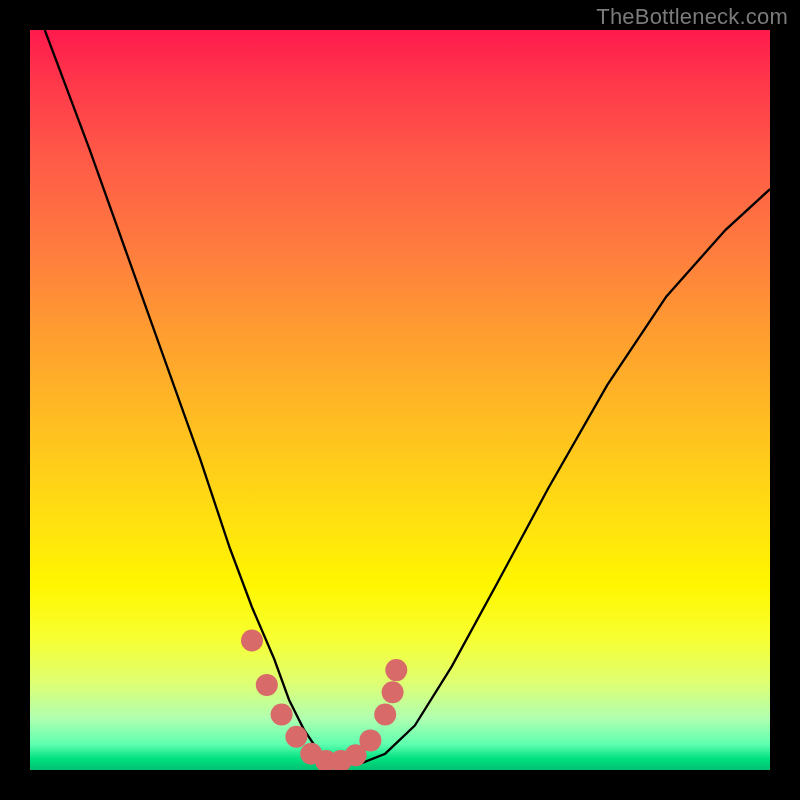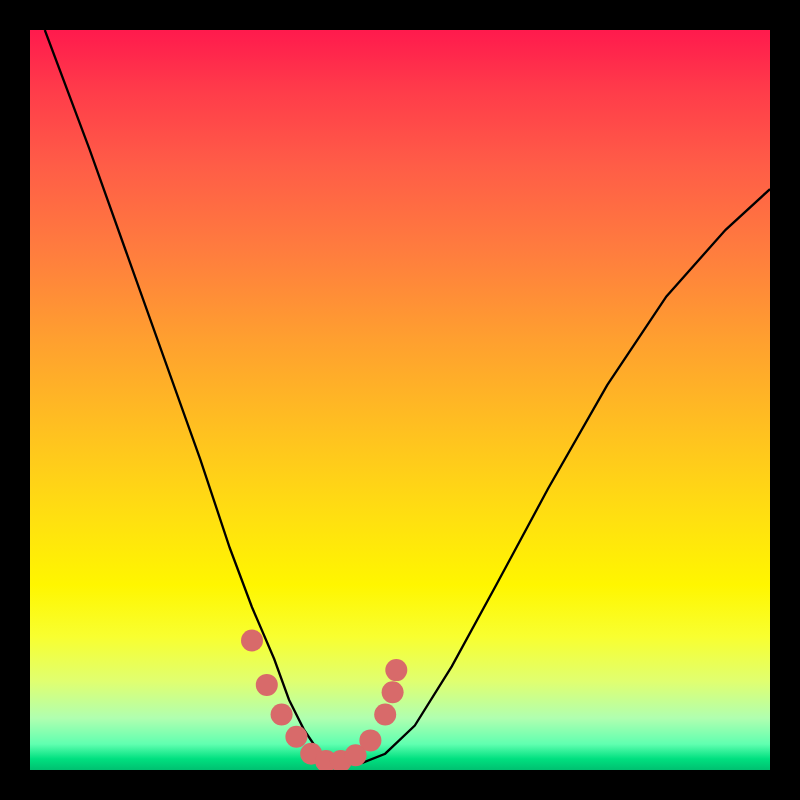--- a/index.html
+++ b/index.html
@@ -58,20 +58,21 @@
     top: 0;
     left: 0;
     width: 740px;
     height: 740px;
   }
 </style>
 </head>
 <body>
 
 <div class="frame">
+  <div class="watermark">TheBottleneck.com</div>
   <div class="plot">
     <svg class="curve" viewBox="0 0 740 740" preserveAspectRatio="none">
       <path fill="none" stroke="#000" stroke-width="2.3" d="M14.8 0.0 L59.2 118.4 L96.2 222.0 L133.2 325.6 L170.2 429.2 L199.8 518.0 L222.0 577.2 L244.2 629.0 L259.0 669.7 L273.8 699.3 L288.6 721.5 L310.8 732.6 L333.0 732.6 L355.2 723.7 L384.8 695.6 L421.8 636.4 L466.2 555.0 L518.0 458.8 L577.2 355.2 L636.4 266.4 L695.6 199.8 L740.0 159.1"></path>
       <g>
           <circle cx="222.0" cy="610.5" r="11" fill="#d86a6a"></circle>
           <circle cx="236.8" cy="654.9" r="11" fill="#d86a6a"></circle>
           <circle cx="251.6" cy="684.5" r="11" fill="#d86a6a"></circle>
           <circle cx="266.4" cy="706.7" r="11" fill="#d86a6a"></circle>
           <circle cx="281.2" cy="723.7" r="11" fill="#d86a6a"></circle>
           <circle cx="296.0" cy="731.1" r="11" fill="#d86a6a"></circle>

